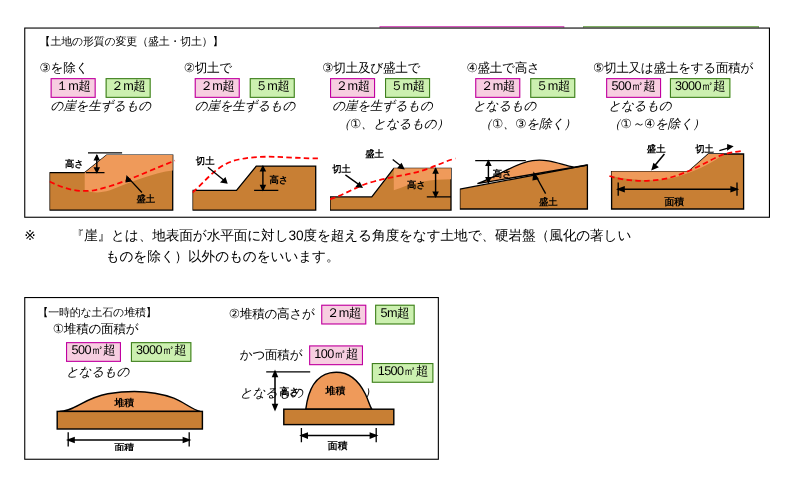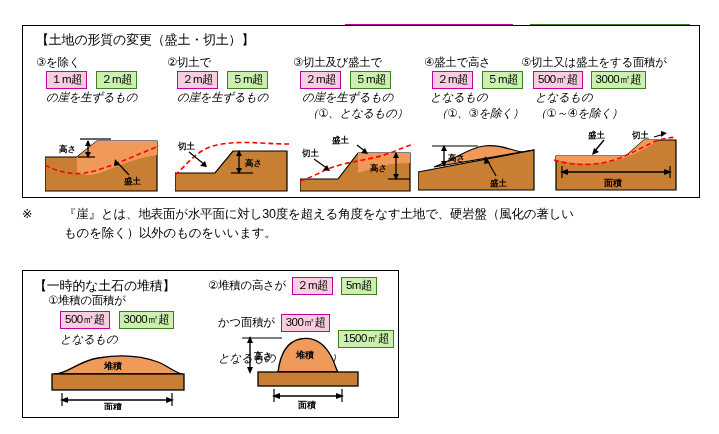--- a/index.html
+++ b/index.html
@@ -18,21 +18,21 @@
     position:absolute;
     border:1.5px solid #000;
     box-sizing:border-box;
     background:#fff;
   }
   #box-land{left:22px;top:25px;width:678px;height:173px;}
   #box-stock{left:22px;top:270px;width:377px;height:148px;}
 
   .box-title{
     position:absolute;
-    font-size:13px;
+    font-size:10px;
     white-space:nowrap;
     letter-spacing:-0.2px;
   }
 
   
   .legend{
     position:absolute;
     font-size:12px;
     text-align:center;
     box-sizing:border-box;
@@ -63,21 +63,21 @@
   
   .ill{position:absolute;}
 
   
   #note{
     position:absolute;left:22px;top:205px;width:690px;
     font-size:12.5px;line-height:19px;letter-spacing:-0.2px;
   }
   #note .mark{position:absolute;left:0;top:0;}
   #note .l1{margin-left:42px;display:block;white-space:nowrap;}
-  #note .l2{margin-left:42px;display:block;white-space:nowrap;}
+  #note .l2{margin-left:74px;display:block;white-space:nowrap;}
 
   
   .inl{white-space:nowrap;}
 </style>
 </head>
 <body>
 
 <div class="page">
 
   <div class="legend pink" id="legend-pink">宅地造成等工事規制区域</div>
@@ -118,21 +118,21 @@
   <div class="col" style="left:424px;top:55px;width:120px;">
     <div class="hdr">④盛土で高さ</div>
     <div class="badges" style="margin-left:8px;">
       <span class="badge pink">２m超</span>
       <span class="badge green" style="margin-left:6px;">５m超</span>
     </div>
     <div class="tail" style="margin-left:6px;">となるもの</div>
     <div class="tail" style="margin-left:12px;">（①、③を除く）</div>
   </div>
 
-  <div class="col" style="left:521px;top:55px;width:160px;">
+  <div class="col" style="left:539px;top:55px;width:160px;">
     <div class="hdr">⑤切土又は盛土をする面積が</div>
     <div class="badges" style="margin-left:12px;">
       <span class="badge pink">500㎡超</span>
       <span class="badge green" style="margin-left:5px;">3000㎡超</span>
     </div>
     <div class="tail" style="margin-left:14px;">となるもの</div>
     <div class="tail" style="margin-left:14px;">（①～④を除く）</div>
   </div>
 
   <div class="ill" style="left:45px;top:135px;">
@@ -259,21 +259,21 @@
   </div>
 
   <div class="col" style="left:208px;top:277px;width:190px;">
     <div class="inl">
       <span>②堆積の高さが</span>
       <span class="badge pink" style="margin-left:3px;">２m超</span>
       <span class="badge green" style="margin-left:5px;">5m超</span>
     </div>
     <div class="inl" style="margin-top:3px;margin-left:10px;">
       <span>かつ面積が</span>
-      <span class="badge pink" style="margin-left:3px;">300㎡超</span>
+      <span class="badge pink" style="margin-left:3px;">100㎡超</span>
       <span class="badge green" style="margin-left:5px;margin-top:32px;">1500㎡超</span>
     </div>
     <div class="tail" style="margin-top:3px;margin-left:10px;">となるもの（①を除く）</div>
   </div>
 
   <div class="ill" style="left:46px;top:338px;">
     <svg width="140" height="72" viewBox="0 0 140 72">
 
       <path d="M8,36 C22,36 30,24 52,20 C76,16 96,18 112,24 C122,28 128,34 136,36 Z" fill="#ef9a5a" stroke="#000" stroke-width="1.3"></path>
 

